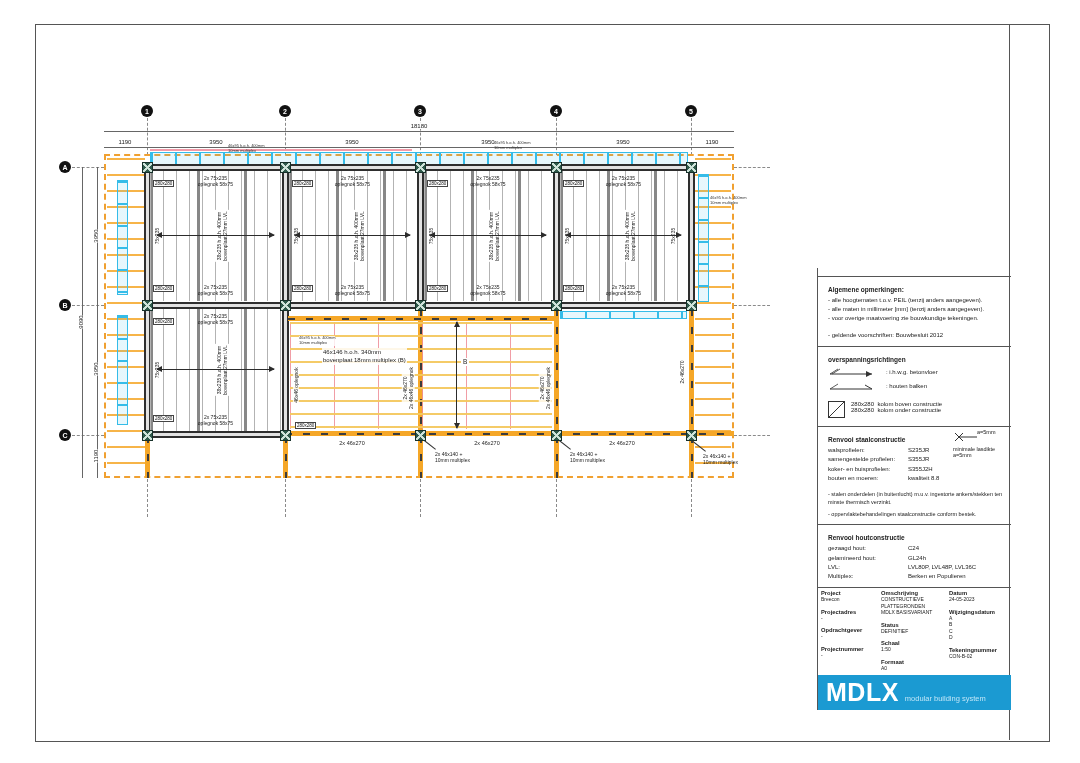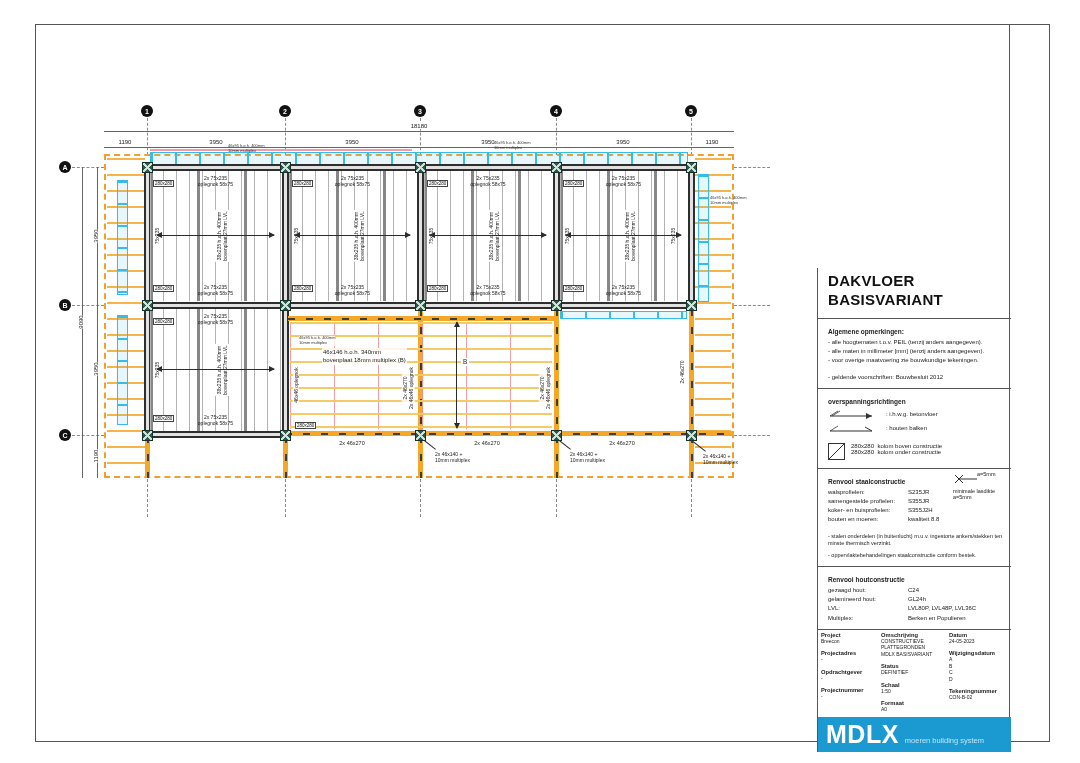--- a/index.html
+++ b/index.html
@@ -290,24 +290,20 @@
   <div class="abs col-sq" style="left:415px;top:300px;"></div>
   <div class="abs col-sq" style="left:551px;top:300px;"></div>
   <div class="abs col-sq" style="left:686px;top:300px;"></div>
   <div class="abs col-sq" style="left:142px;top:430px;"></div>
   <div class="abs col-sq" style="left:280px;top:430px;"></div>
   <div class="abs col-sq" style="left:415px;top:430px;"></div>
   <div class="abs col-sq" style="left:551px;top:430px;"></div>
   <div class="abs col-sq" style="left:686px;top:430px;"></div>
 
   <div class="abs tblock">
-    <div class="tb-inner">
-      <div class="tb-title">DAKVLOER</div>
-      <div class="tb-title">BASISVARIANT</div>
-    </div>
     <div class="tb-div" style="margin-top:8px;"></div>
     <div class="tb-inner">
       <div class="tb-h">Algemene opmerkingen:</div>
       <div class="tb-note">- alle hoogtematen t.o.v. PEIL (tenzij anders aangegeven).</div>
       <div class="tb-note">- alle maten in millimeter [mm] (tenzij anders aangegeven).</div>
       <div class="tb-note">- voor overige maatvoering zie bouwkundige tekeningen.</div>
       <div class="tb-note" style="margin-top:8px;margin-bottom:6px;">- geldende voorschriften: Bouwbesluit 2012</div>
     </div>
     <div class="tb-div"></div>
     <div class="tb-inner">
@@ -403,16 +399,16 @@
 B
 C
 D</div>
         <div class="proj-lab" style="margin-top:6px;">Tekeningnummer</div>
         <div class="proj-val">CON-B-02</div>
       </div>
     </div>
 
     <div class="mdlx">
       <span class="mdlx-name">MDLX</span>
-      <span class="mdlx-tag">moeren building system</span>
+      <span class="mdlx-tag">modular building system</span>
     </div>
   </div>
 </div>
 
 </body></html>

